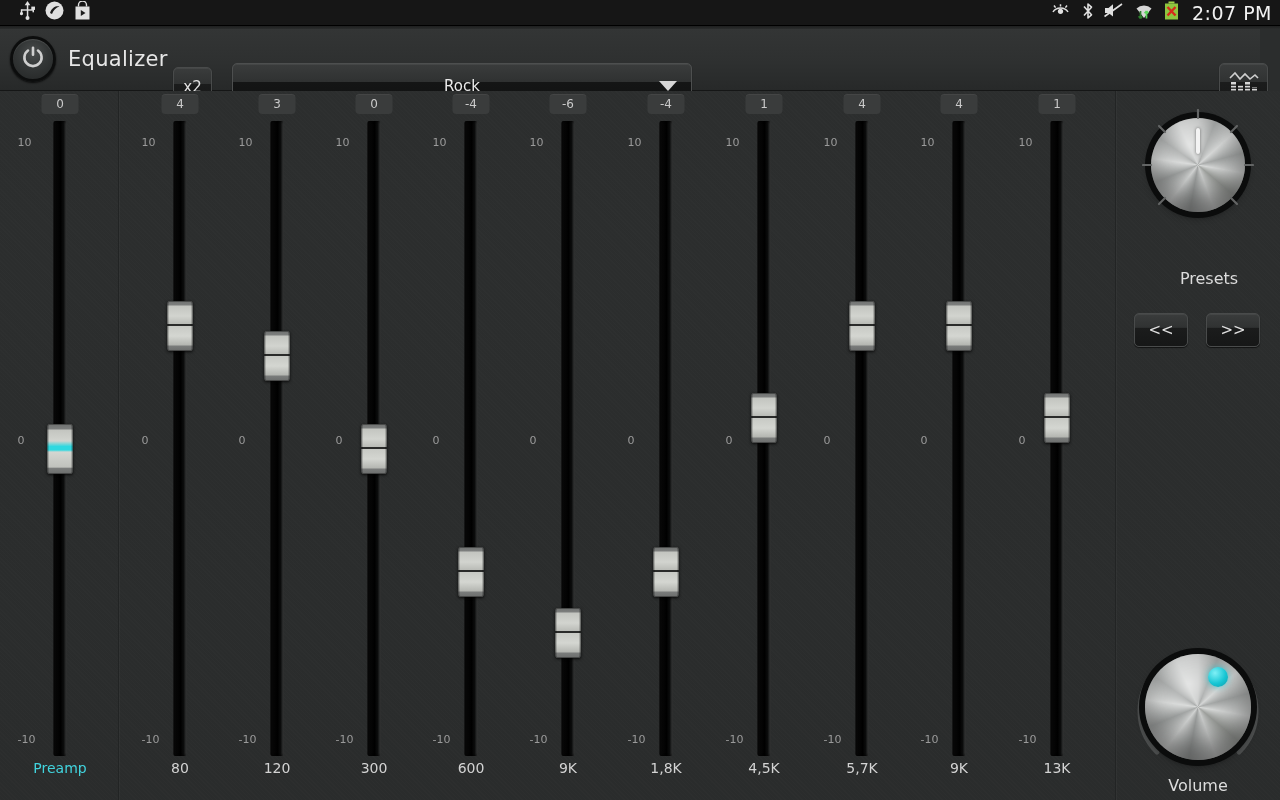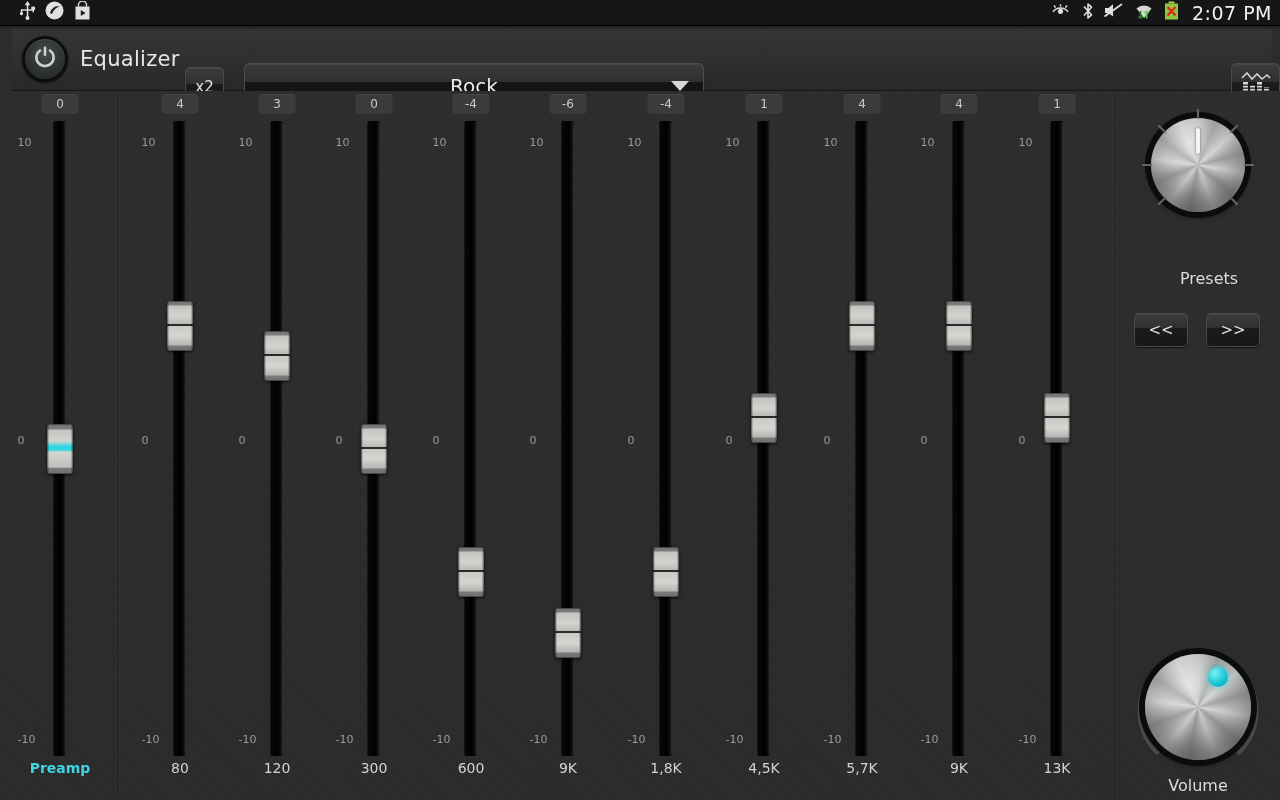--- a/index.html
+++ b/index.html
@@ -27,21 +27,21 @@
     font-size:19px; color:#f2f2f2; letter-spacing:0.5px;
     margin-left:4px; font-weight:400;
   }
   .statusbar-shadow{
     position:absolute; left:0; top:26px; width:1280px; height:3px;
     background:linear-gradient(#1e1f1f,#2b2d2d);
   }
 
   
   .toolbar{
-    position:absolute; left:12px; top:29px; width:1260px; height:62px;
+    position:absolute; left:0; top:29px; width:1260px; height:62px;
     background:linear-gradient(#333535 0%, #2e3030 55%, #272929 100%);
     border-bottom:1px solid #151616;
   }
   .pwr-wrap{
     position:absolute; left:10px; top:30px;
     width:46px; height:46px; transform:translateY(-50%);
   }
   .pwr-btn{
     width:46px; height:46px; border-radius:50%;
     background:radial-gradient(circle at 50% 35%, #4a4d4d 0%, #333636 45%, #232525 100%);
@@ -68,21 +68,21 @@
   .btn-x2{ position:absolute; left:173px; top:38px; width:39px; height:39px; font-size:15px; }
   .preset-select{
     position:absolute; left:232px; top:34px; width:460px; height:45px;
     border-radius:5px;
     background:linear-gradient(#3a3c3c 0%, #2f3131 42%, #141515 43%, #101111 100%);
     border:1px solid #4d4f4f;
     box-shadow:0 1px 1px rgba(0,0,0,.6), inset 0 1px 0 rgba(255,255,255,.06);
     display:flex; align-items:center; justify-content:center;
     cursor:pointer; position:absolute;
   }
-  .preset-select .label{ font-size:20px; color:#eaeaea; }
+  .preset-select .label{ font-size:15px; color:#eaeaea; }
   .caret{
     position:absolute; right:14px; top:50%; transform:translateY(-50%);
     width:0; height:0;
     border-left:9px solid transparent; border-right:9px solid transparent;
     border-top:10px solid #d6d6d6;
   }
   .btn-reset{ position:absolute; left:710px; top:34px; width:238px; height:45px; font-size:17px; }
   .btn-saveas{ position:absolute; left:965px; top:34px; width:238px; height:45px; font-size:17px; }
   .btn-spectrum{ position:absolute; left:1219px; top:34px; width:49px; height:45px; }
 
@@ -138,21 +138,21 @@
         #6f7170 0%, #7d7f7e 10%,
         #c3c5c0 12%, #d2d4cf 34%,
         #2fd8e0 45%, #2fd8e0 52%,
         #d4d6d1 56%, #c0c2bd 86%,
         #7a7c7b 89%, #6b6d6c 100%);
   }
   .band-label{
     position:absolute; top:669px; left:50%; transform:translateX(-50%);
     font-size:14px; color:#d3d3d3; white-space:nowrap;
   }
-  .band-label.preamp{ color:#41d4de;font-weight:bold; }
+  .band-label.preamp{ color:#41d4de; }
 
   
   .rightpanel{ position:absolute; left:1116px; top:0; width:164px; height:709px; }
   .knob-wrap{ position:absolute; left:50%; transform:translateX(-50%); }
   .knob{
     position:relative; border-radius:50%;
     background:
       radial-gradient(circle at 50% 50%,
         rgba(255,255,255,.0) 0%, rgba(255,255,255,.0) 100%),
       conic-gradient(from 0deg,

